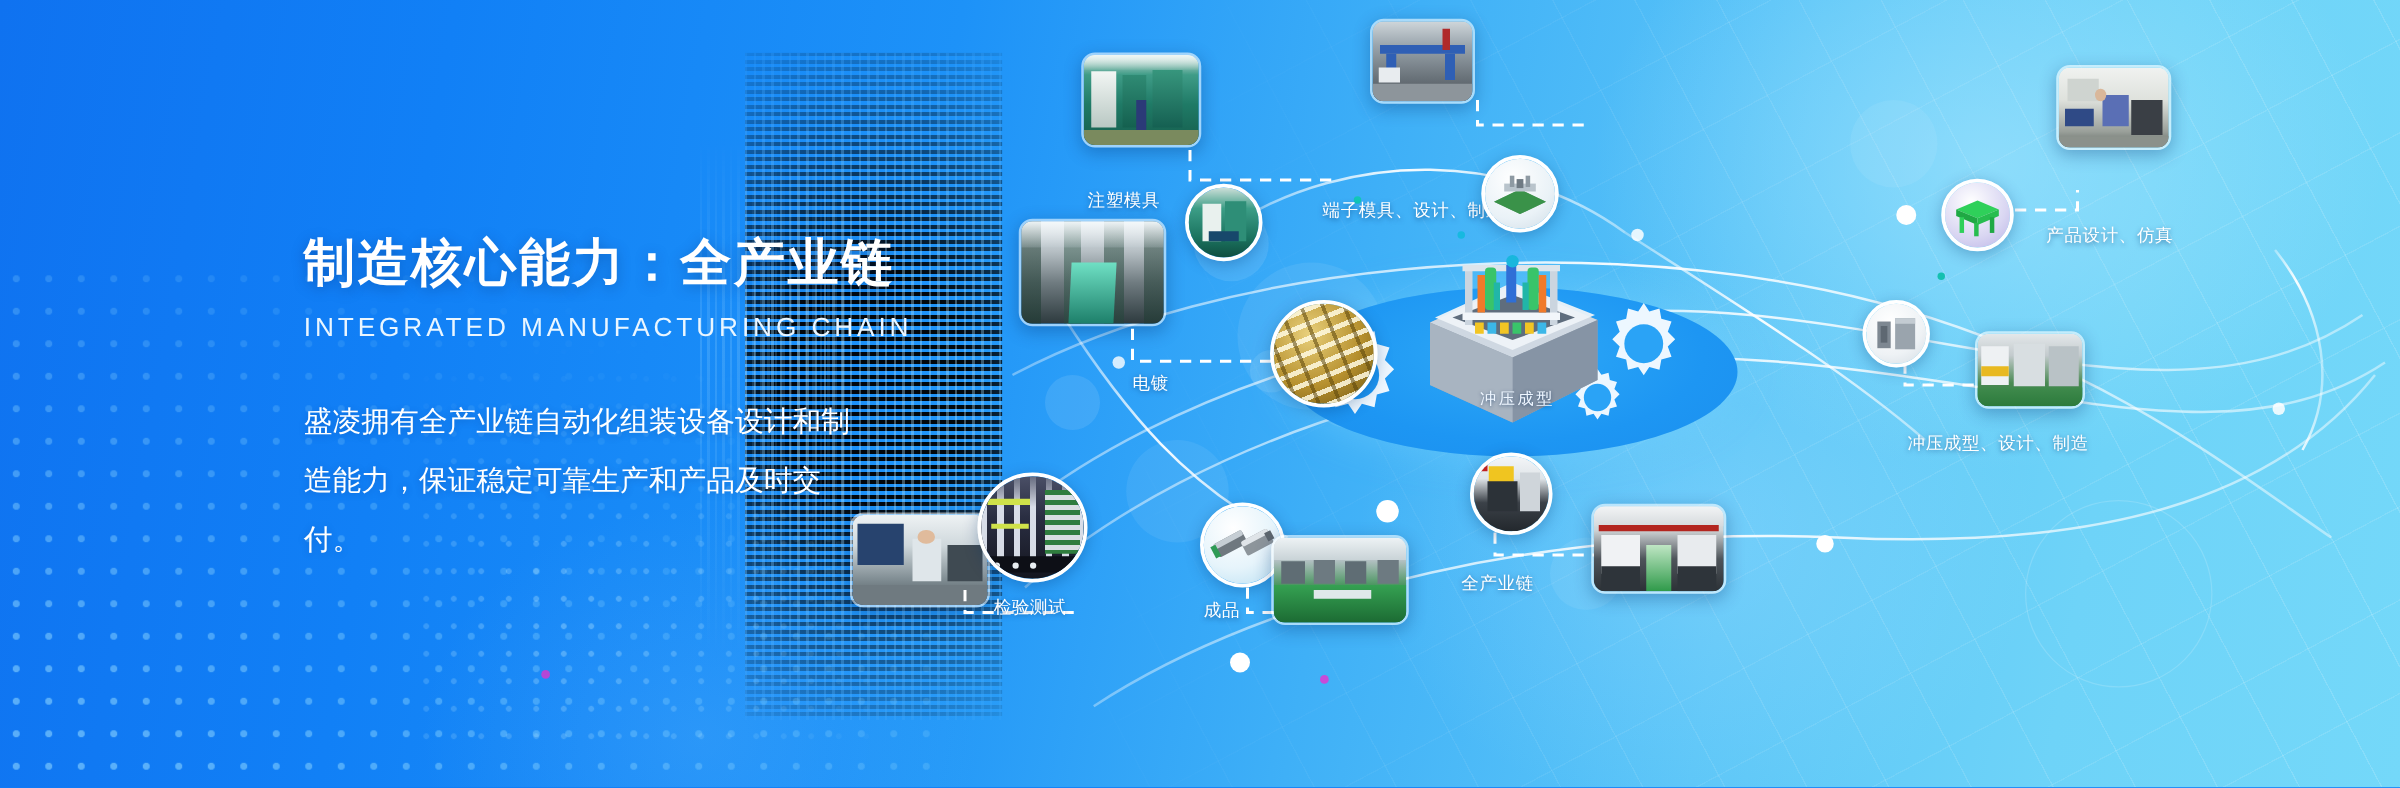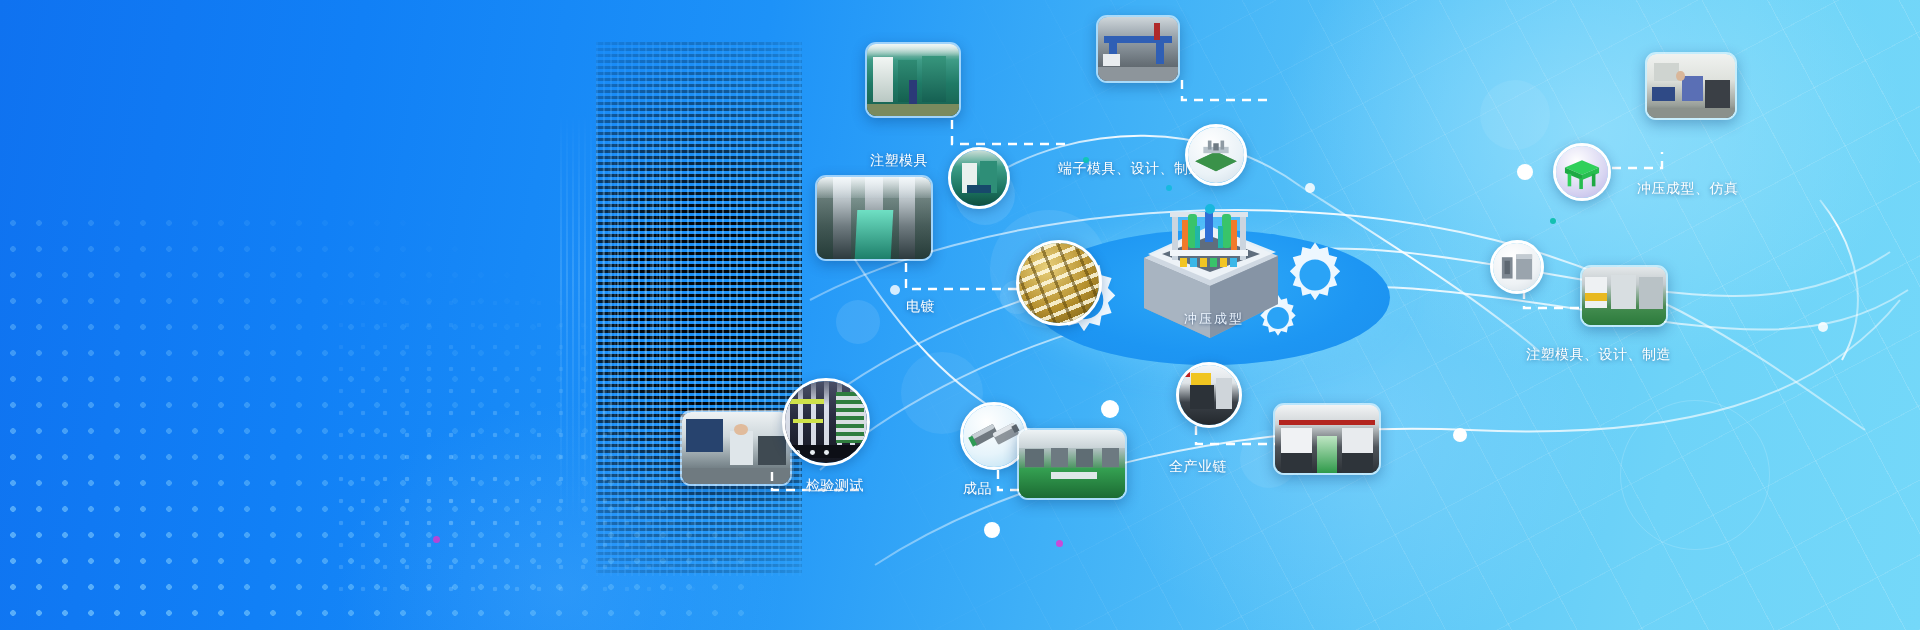--- a/index.html
+++ b/index.html
@@ -188,20 +188,25 @@
   <div class="bubble" style="left:1240px;top:430px;width:58px;height:58px;background:rgba(255,255,255,.07);"></div>
 
   <div class="spark" style="left:1083px;top:157px;width:6px;height:6px;background:#12c6b8;"></div>
   <div class="spark" style="left:1166px;top:185px;width:6px;height:6px;background:#17b9e0;"></div>
   <div class="spark" style="left:1056px;top:297px;width:7px;height:7px;background:#12b9ac;"></div>
   <div class="spark" style="left:1372px;top:285px;width:7px;height:7px;background:#19b6e6;"></div>
   <div class="spark" style="left:1550px;top:218px;width:6px;height:6px;background:#14c0b0;"></div>
   <div class="spark" style="left:1056px;top:540px;width:7px;height:7px;background:#c84bd8;"></div>
   <div class="spark" style="left:433px;top:536px;width:7px;height:7px;background:#b346d6;"></div>
 
+  <div id="copy">
+    <div id="headline">制造核心能力：全产业链</div>
+    <div id="subhead">INTEGRATED MANUFACTURING CHAIN</div>
+    <div id="bodytext">盛凌拥有全产业链自动化组装设备设计和制造能力，保证稳定可靠生产和产品及时交付。</div>
+  </div>
 
   <div id="diagram">
 
     <svg id="orbits" viewBox="0 0 1140 630">
       <defs>
         <linearGradient id="ln" x1="0" y1="0" x2="1" y2="0">
           <stop offset="0%" stop-color="#ffffff" stop-opacity=".35"></stop>
           <stop offset="45%" stop-color="#ffffff" stop-opacity=".95"></stop>
           <stop offset="100%" stop-color="#ffffff" stop-opacity=".45"></stop>
         </linearGradient>
@@ -361,21 +366,21 @@
       <div style="position:absolute;left:33%;top:26%;width:10%;height:16%;background:#d9b79a;border-radius:50%;"></div>
       <div style="position:absolute;left:6%;top:52%;width:26%;height:22%;background:#2f4a86;"></div>
       <div style="position:absolute;left:66%;top:40%;width:28%;height:44%;background:#3a3f45;"></div>
       <div style="position:absolute;left:0;bottom:0;width:100%;height:14%;background:#8b918b;"></div>
     </div>
     <div class="dash" style="left:830px;top:148px;width:60px;height:28px;">
       <svg viewBox="0 0 60 28" style="width:100%;height:100%;">
         <path d="M2,20 L52,20 L52,4" fill="none" stroke="#ffffff" stroke-width="2.4" stroke-dasharray="9 7"></path>
       </svg>
     </div>
-    <div class="lbl" style="left:857px;top:180px;">冲压成型、仿真</div>
+    <div class="lbl" style="left:857px;top:180px;">产品设计、仿真</div>
     <div class="node" style="left:773px;top:143px;width:58px;height:58px;">
       <div class="ph-inner" style="background:radial-gradient(circle at 40% 30%, #ffffff, #d9d6f2 60%, #b9b3e6 100%);"></div>
       <svg viewBox="0 0 58 58" style="position:absolute;inset:0;width:100%;height:100%;">
         <path d="M10 24 L29 16 L48 24 L29 32 Z" fill="#2fd05a"></path>
         <path d="M10 24 L10 30 L29 38 L29 32 Z" fill="#1fa944"></path>
         <path d="M29 32 L29 38 L48 30 L48 24 Z" fill="#27bd4f"></path>
         <rect x="13" y="31" width="4" height="14" fill="#2fd05a"></rect>
         <rect x="40" y="31" width="4" height="14" fill="#1fa944"></rect>
         <rect x="26" y="36" width="4" height="12" fill="#27bd4f"></rect>
       </svg>
@@ -387,21 +392,21 @@
       <div style="position:absolute;left:4%;top:44%;width:26%;height:14%;background:#e8b920;"></div>
       <div style="position:absolute;left:34%;top:14%;width:30%;height:58%;background:#d8dee1;"></div>
       <div style="position:absolute;left:68%;top:18%;width:28%;height:54%;background:#b9c2c6;"></div>
       <div style="position:absolute;left:0;bottom:0;width:100%;height:26%;background:linear-gradient(180deg,#3f8a4c,#2c7a3c);"></div>
     </div>
     <div class="dash" style="left:742px;top:286px;width:68px;height:30px;">
       <svg viewBox="0 0 68 30" style="width:100%;height:100%;">
         <path d="M2,4 L2,22 L64,22" fill="none" stroke="#ffffff" stroke-width="2.4" stroke-dasharray="9 7"></path>
       </svg>
     </div>
-    <div class="lbl" style="left:746px;top:346px;">注塑模具、设计、制造</div>
+    <div class="lbl" style="left:746px;top:346px;">冲压成型、设计、制造</div>
     <div class="node" style="left:710px;top:240px;width:54px;height:54px;">
       <div class="ph-inner" style="background:radial-gradient(circle at 40% 30%, #ffffff, #eef2f5 60%, #d3dbe2 100%);"></div>
       <svg viewBox="0 0 54 54" style="position:absolute;inset:0;width:100%;height:100%;">
         <rect x="10" y="16" width="12" height="24" fill="#7e8892"></rect>
         <rect x="26" y="13" width="18" height="28" fill="#9aa4ad"></rect>
         <rect x="26" y="13" width="18" height="5" fill="#c3cbd2"></rect>
         <rect x="13" y="20" width="6" height="15" fill="#5e6872"></rect>
       </svg>
     </div>
 
@@ -468,21 +473,21 @@
       <div style="position:absolute;left:44%;top:26%;width:22%;height:48%;background:#dfe6ea;"></div>
       <div style="position:absolute;left:48%;top:16%;width:13%;height:16%;background:#e0bb9c;border-radius:50%;"></div>
       <div style="position:absolute;left:70%;top:34%;width:26%;height:40%;background:#3f4a52;"></div>
       <div style="position:absolute;left:0;bottom:0;width:100%;height:22%;background:#6f7a80;"></div>
     </div>
     <div class="dash" style="left:-10px;top:468px;width:96px;height:30px;">
       <svg viewBox="0 0 96 30" style="width:100%;height:100%;">
         <path d="M2,4 L2,22 L90,22" fill="none" stroke="#ffffff" stroke-width="2.4" stroke-dasharray="9 7"></path>
       </svg>
     </div>
-    <div class="lbl" style="left:26px;top:477px;">检验测试</div>
+    <div class="lbl" style="left:15px;top:477px;">检验测试</div>
     <div class="node" style="left:2px;top:378px;width:88px;height:88px;">
       <div class="ph-inner" style="background:linear-gradient(180deg,#4a4f66 0%,#2a2e42 40%,#14161f 100%);"></div>
       <div style="position:absolute;left:0;top:0;width:100%;height:100%;
            background:repeating-linear-gradient(90deg, rgba(235,240,250,.9) 0 5px, rgba(0,0,0,0) 5px 13px);
            -webkit-mask-image:linear-gradient(180deg, rgba(0,0,0,.2) 0%, rgba(0,0,0,1) 30%, rgba(0,0,0,1) 78%, rgba(0,0,0,0) 92%);
                    mask-image:linear-gradient(180deg, rgba(0,0,0,.2) 0%, rgba(0,0,0,1) 30%, rgba(0,0,0,1) 78%, rgba(0,0,0,0) 92%);"></div>
       <div style="position:absolute;left:62%;top:14%;width:34%;height:62%;background:repeating-linear-gradient(180deg,#2f7d3e 0 4px,#d8dee1 4px 8px);"></div>
       <div style="position:absolute;left:6%;top:22%;width:42%;height:6%;background:#cfe24a;"></div>
       <div style="position:absolute;left:10%;top:46%;width:36%;height:5%;background:#cfe24a;"></div>
       <div style="position:absolute;left:0;bottom:6%;width:100%;height:16%;background:#0d0f16;"></div>

